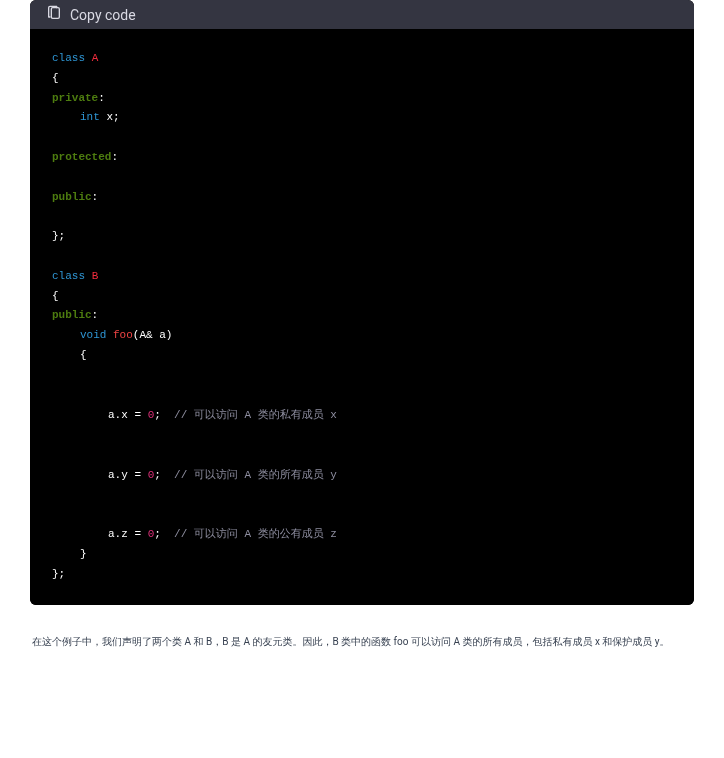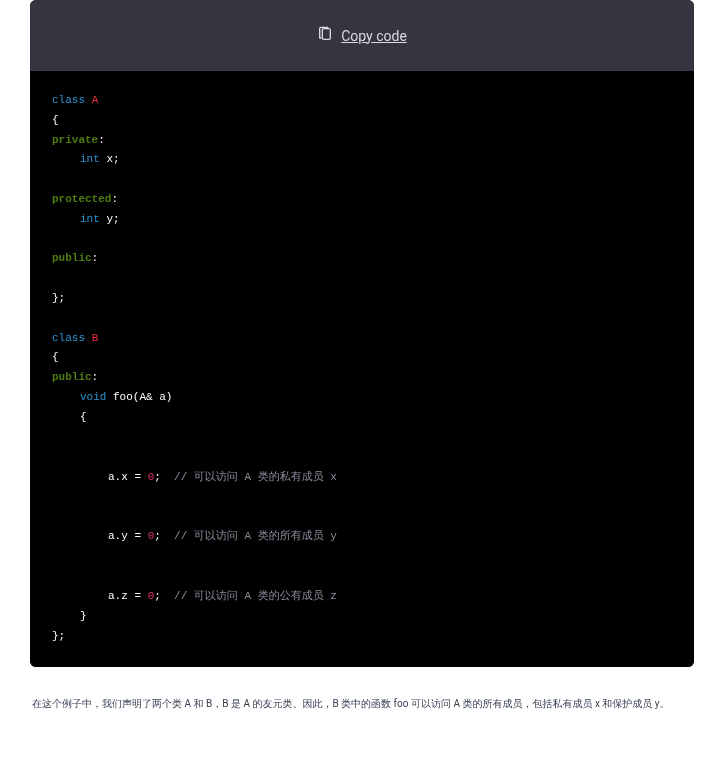--- a/index.html
+++ b/index.html
@@ -15,25 +15,24 @@
     }
     .code-block-container {
       margin: 0 30px;
       border-radius: 6px;
       overflow: hidden;
       background: #000000;
     }
     .code-header {
       background: #343541;
       display: flex;
-      justify-content: center;
+      justify-content: flex-start;
       align-items: center;
-      padding: 26px 16px;
+      padding: 5px 16px;
       color: #d9d9e3;
-      text-decoration: underline;
     }
     .copy-button {
       display: flex;
       align-items: center;
       gap: 8px;
       background: none;
       border: none;
       color: #d9d9e3;
       cursor: pointer;
       font-size: 14px;
@@ -53,21 +52,21 @@
     }
     .code-line {
       white-space: pre;
       min-height: 1.8em;
     }
     .kw-class { color: #2e95d3; }
     .kw-access { color: #4d7c0f; font-weight: bold; }
     .kw-type { color: #2e95d3; }
     .kw-friend { color: #2e95d3; }
     .class-name { color: #f22c3d; }
-    .func-name { color: #ffffff; }
+    .func-name { color: #ef4444; }
     .var-name { color: #ffffff; }
     .punct { color: #ffffff; }
     .num { color: #df3079; }
     .comment { color: #8e8ea0; }
     .description {
       margin: 28px 20px 0 32px;
       font-size: 10px;
       line-height: 1.75;
       color: #374151;
     }
@@ -89,21 +88,20 @@
       <span>Copy code</span>
     </button>
   </div>
   <div class="code-body">
     <div class="code-line"><span class="kw-class">class</span> <span class="class-name">A</span></div>
     <div class="code-line"><span class="punct">{</span></div>
     <div class="code-line"><span class="kw-access">private</span><span class="punct">:</span></div>
     <div class="code-line indent1"><span class="kw-type">int</span> <span class="var-name">x</span><span class="punct">;</span></div>
     <div class="code-line"> </div>
     <div class="code-line"><span class="kw-access">protected</span><span class="punct">:</span></div>
-    <div class="code-line indent1"><span class="kw-type">int</span> <span class="var-name">y</span><span class="punct">;</span></div>
     <div class="code-line"> </div>
     <div class="code-line"><span class="kw-access">public</span><span class="punct">:</span></div>
     <div class="code-line"> </div>
     <div class="code-line"><span class="punct">};</span></div>
     <div class="code-line"> </div>
     <div class="code-line"><span class="kw-class">class</span> <span class="class-name">B</span></div>
     <div class="code-line"><span class="punct">{</span></div>
     <div class="code-line"><span class="kw-access">public</span><span class="punct">:</span></div>
     <div class="code-line indent1"><span class="kw-type">void</span> <span class="func-name">foo</span><span class="punct">(A&amp; a)</span></div>
     <div class="code-line indent1"><span class="punct">{</span></div>

